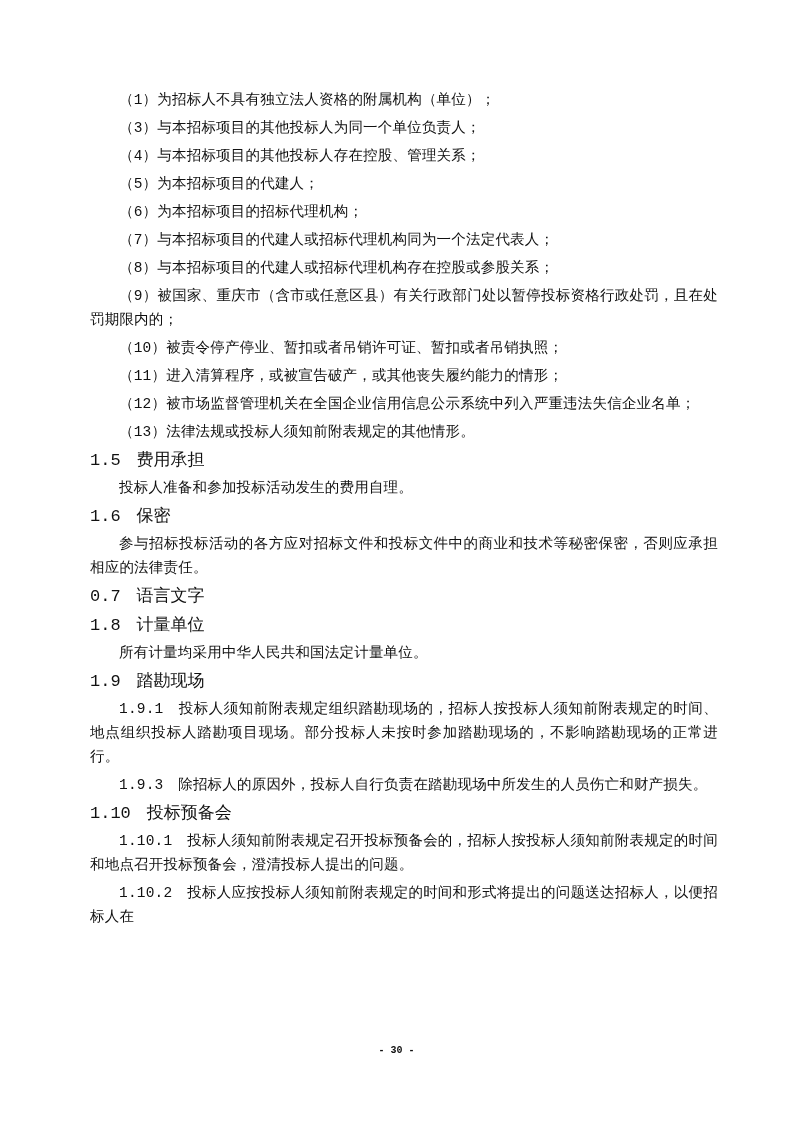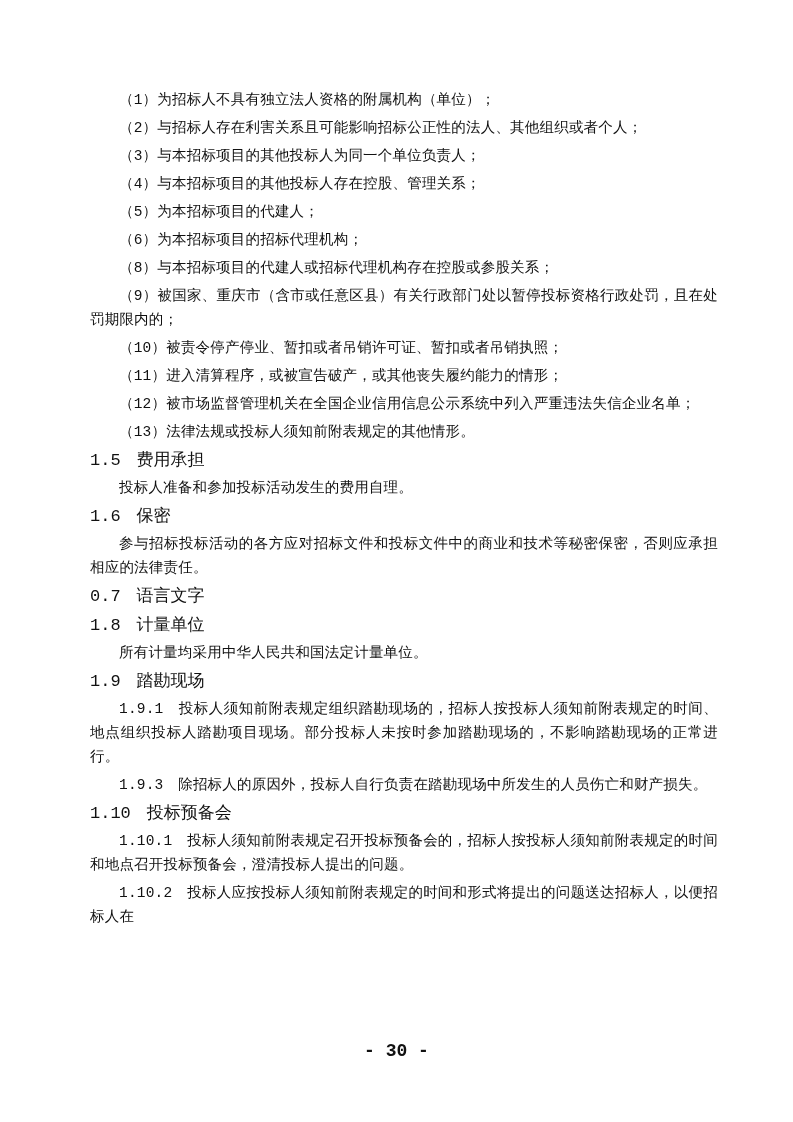--- a/index.html
+++ b/index.html
@@ -42,38 +42,38 @@
     display: inline-block;
     margin-right: 16px;
     text-align: center;
   }
   .footer {
     position: absolute;
     left: 0;
     right: 0;
     top: 1038px;
     text-align: center;
-    font-size: 18px;
+    font-size: 10px;
     line-height: 18px;
     font-weight: 700;
     color: #111111;
   }
 </style>
 </head>
 <body>
 
 <div class="page">
   <div class="content">
 
     <p class="para">（1）为招标人不具有独立法人资格的附属机构（单位）；</p>
-    <p class="para">（2）与招标人存在利害关系且可能影响招标公正性的法人、其他组织或者个人；</p>
     <p class="para">（3）与本招标项目的其他投标人为同一个单位负责人；</p>
     <p class="para">（4）与本招标项目的其他投标人存在控股、管理关系；</p>
     <p class="para">（5）为本招标项目的代建人；</p>
     <p class="para">（6）为本招标项目的招标代理机构；</p>
+    <p class="para">（7）与本招标项目的代建人或招标代理机构同为一个法定代表人；</p>
     <p class="para">（8）与本招标项目的代建人或招标代理机构存在控股或参股关系；</p>
     <p class="para">（9）被国家、重庆市（含市或任意区县）有关行政部门处以暂停投标资格行政处罚，且在处罚期限内的；</p>
     <p class="para">（10）被责令停产停业、暂扣或者吊销许可证、暂扣或者吊销执照；</p>
     <p class="para">（11）进入清算程序，或被宣告破产，或其他丧失履约能力的情形；</p>
     <p class="para">（12）被市场监督管理机关在全国企业信用信息公示系统中列入严重违法失信企业名单；</p>
     <p class="para">（13）法律法规或投标人须知前附表规定的其他情形。</p>
 
     <div class="heading">
       <span class="sec-num">1.5</span><span>费用承担</span>
     </div>

